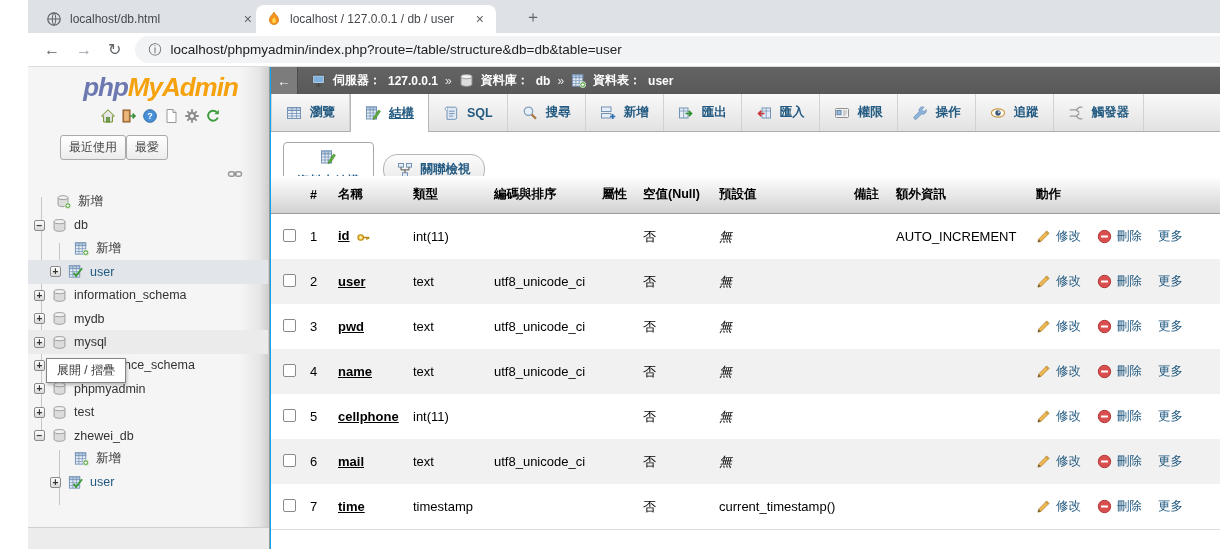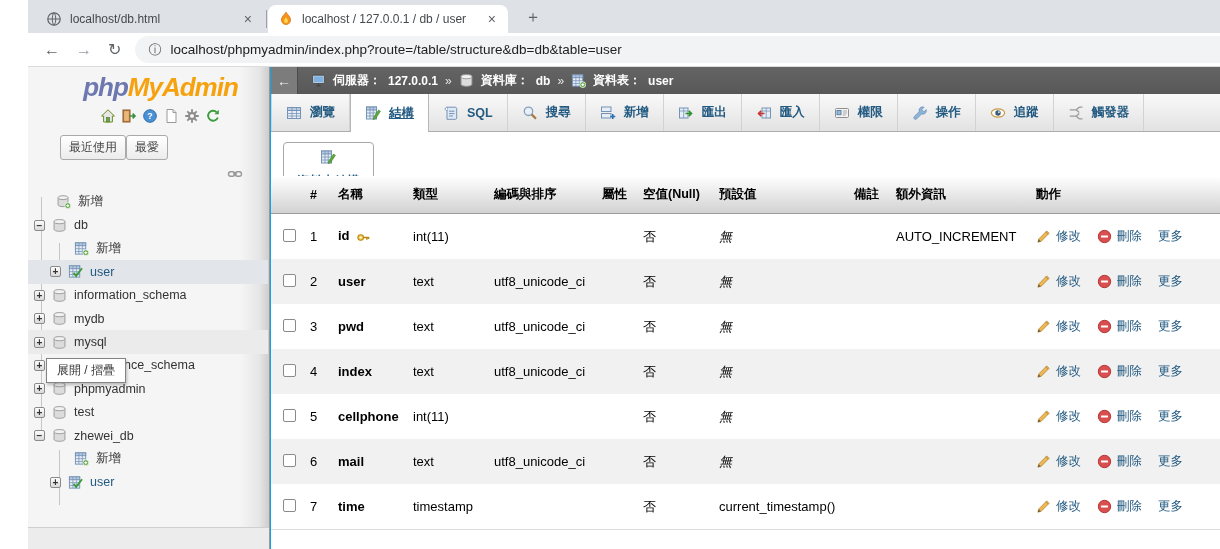--- a/index.html
+++ b/index.html
@@ -9,21 +9,21 @@
   .ic svg{width:100%;height:100%;display:block;}
   .ic.s15{width:15px;height:15px;}
 
   
   .tabstrip{position:absolute;left:0;top:0;width:100%;height:33px;background:#dee1e6;}
   .btab{position:absolute;top:5px;height:28px;display:flex;align-items:center;gap:8px;padding:0 10px;font-size:12px;color:#45494d;box-sizing:border-box;}
   .btab .title{white-space:nowrap;overflow:hidden;text-overflow:ellipsis;flex:1;}
   .btab .close{margin-left:auto;color:#5f6368;font-size:14px;line-height:1;padding:0 2px;}
   .btab1{left:8px;width:228px;}
   .btab1::after{content:"";position:absolute;right:-3px;top:5px;height:18px;width:1px;background:#9aa0a6;}
-  .btab2{left:240px;width:240px;background:#fff;border-radius:8px 8px 0 0;}
+  .btab2{left:228px;width:240px;background:#fff;border-radius:8px 8px 0 0;}
   .newtab{position:absolute;left:494px;top:6px;width:22px;height:22px;display:flex;align-items:center;justify-content:center;font-size:16px;color:#5f6368;}
   .urlbar{position:absolute;top:33px;left:0;width:100%;height:34px;background:#fff;display:flex;align-items:center;border-bottom:1px solid #dadce0;box-sizing:border-box;}
   .navg{font-size:16px;color:#5f6368;margin-left:16px;line-height:1;}
   .navg.fwd{color:#9aa0a6;}
   .omnibox{flex:1;height:27px;background:#f1f3f4;border-radius:14px;margin:0 14px 0 14px;display:flex;align-items:center;padding:0 13px;gap:9px;font-size:13.5px;color:#202124;}
   .omnibox .info{color:#5f6368;font-size:13px;}
 
   
   .sidebar{position:absolute;left:0;top:67px;width:242px;bottom:0;background:linear-gradient(to right,#f5f5f5 0,#f5f5f5 88%,#e6e6e6 96%,#cdcdcd 100%);border-right:1px solid #999;box-sizing:border-box;padding-left:24px;}
   .logo{text-align:center;margin-top:5px;font-size:26px;font-weight:bold;font-style:italic;letter-spacing:-1px;}
@@ -65,21 +65,21 @@
   .structtable{position:absolute;left:0;top:109px;right:0;}
   .grid{display:grid;grid-template-columns:35px 28px 75px 81px 108px 41px 76px 135px 42px 140px 1fr;align-items:center;}
   .thead{height:37px;background:linear-gradient(#ffffff,#d2d2d2);border-bottom:1px solid #9b9b9b;font-weight:bold;font-size:12.5px;color:#000;}
   .thead .cell{padding-left:4px;}
   .row{height:45px;font-size:13px;color:#000;}
   .row.even{background:#f1f1f1;}
   .row:last-child{border-bottom:1px solid #ddd;}
   .cell{padding-left:4px;overflow:hidden;white-space:nowrap;}
   .c-cb{padding-left:12px;}
   .cb{display:inline-block;width:13px;height:13px;border:1px solid #8a8a8a;border-radius:2px;background:#fff;box-sizing:border-box;}
-  .cname b{margin-right:6px;}
+  .cname b{margin-right:6px;text-decoration:underline;}
   .noneval{font-style:italic;}
   .caction{display:flex;gap:16px;align-items:center;font-size:12.5px;}
   .alink{color:#235a81;display:flex;align-items:center;gap:5px;cursor:pointer;text-decoration:none;}
 </style>
 </head>
 <body>
 
 <div class="stage">
 
   <div class="tabstrip">
@@ -464,20 +464,31 @@
         <div class="sbtn active">
           <span class="ic">
             <svg viewBox="0 0 16 16">
               <rect x="1.5" y="2" width="10" height="12" fill="#e8eef7" stroke="#7593b5"></rect>
               <rect x="1.5" y="2" width="10" height="3" fill="#b8cbe0" stroke="#7593b5"></rect>
               <path d="M5 2v12M8.2 2v12M1.5 8h10M1.5 11h10" fill="none" stroke="#7593b5" stroke-width=".8"></path>
               <path d="M8.5 12.5L13.5 5l2 1.3-5 7.5-2.4.8z" fill="#5cab3a" stroke="#3f7d26" stroke-width=".5"></path>
             </svg>
           </span>
           <span>資料表結構</span>
+        </div>
+        <div class="sbtn pill">
+          <span class="ic">
+            <svg viewBox="0 0 16 16">
+              <rect x="1.5" y="1.5" width="5" height="3.6" fill="#e8eef7" stroke="#7593b5"></rect>
+              <rect x="9.5" y="1.5" width="5" height="3.6" fill="#e8eef7" stroke="#7593b5"></rect>
+              <rect x="5.5" y="10.8" width="5" height="3.6" fill="#e8eef7" stroke="#7593b5"></rect>
+              <path d="M4 5.1v2.8h8V5.1M8 7.9v2.9" fill="none" stroke="#555" stroke-width="1"></path>
+            </svg>
+          </span>
+          <span>關聯檢視</span>
         </div>
       </div>
 
     <div class="structtable">
       <div class="grid thead">
         <div class="cell"></div>
         <div class="cell">#</div>
         <div class="cell">名稱</div>
         <div class="cell">類型</div>
         <div class="cell">編碼與排序</div>
@@ -597,21 +608,21 @@
                 <span>刪除</span>
               </a>
               <a class="alink">
                 <span>更多</span>
               </a>
             </div>
           </div>
           <div class="grid row even">
             <div class="cell c-cb"><span class="cb"></span></div>
             <div class="cell">4</div>
-            <div class="cell cname"><b>index</b></div>
+            <div class="cell cname"><b>name</b></div>
             <div class="cell">text</div>
             <div class="cell">utf8_unicode_ci</div>
             <div class="cell"></div>
             <div class="cell">否</div>
             <div class="cell noneval">無</div>
             <div class="cell"></div>
             <div class="cell"></div>
             <div class="cell caction">
               <a class="alink">
                 <span class="ic s15">

